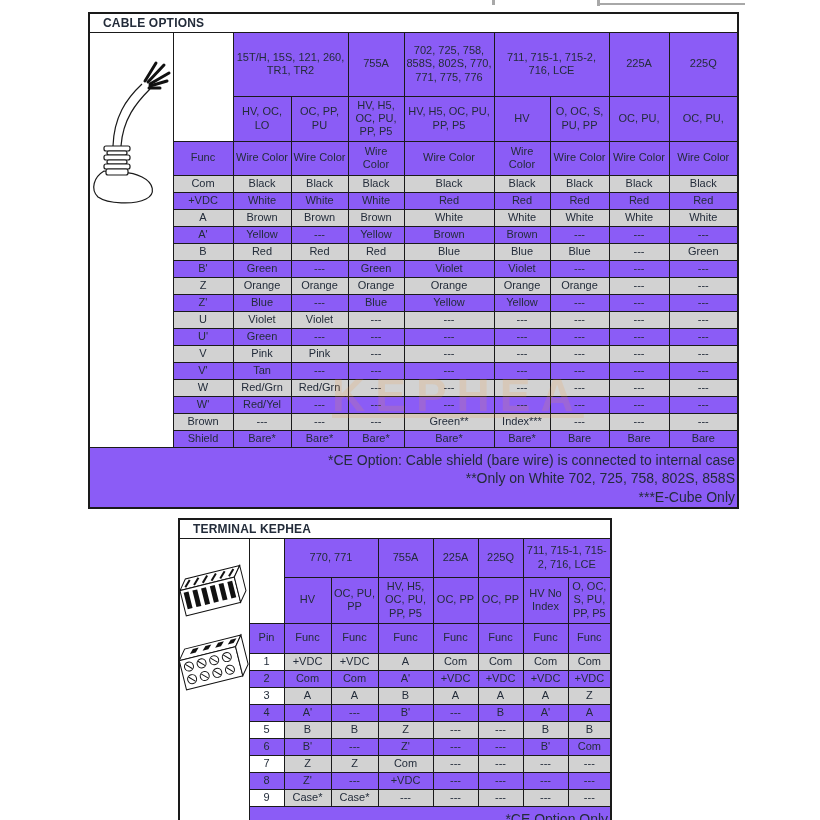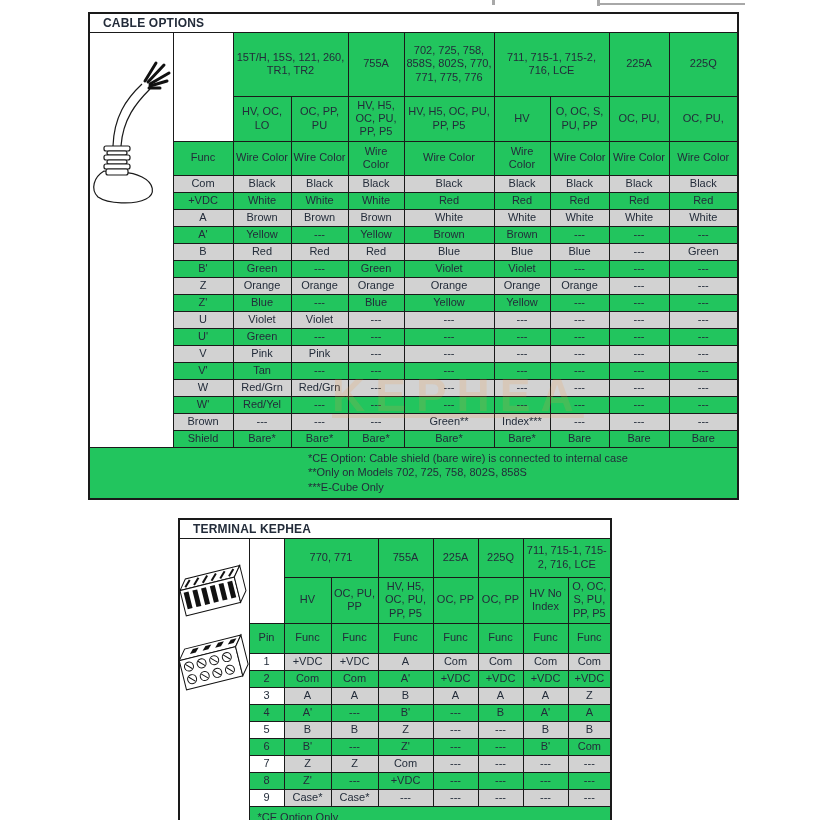--- a/index.html
+++ b/index.html
@@ -1,28 +1,28 @@
 <!DOCTYPE html>
 <html><head>
 <meta charset="utf-8">
 <style>
   html,body{margin:0;padding:0;background:#fff;}
   #page{position:relative;width:820px;height:820px;background:#fff;overflow:hidden;
         font-family:"Liberation Sans","DejaVu Sans",sans-serif;color:#232c3a;}
-  table{border-collapse:collapse;table-layout:fixed;position:absolute;background:#22c55e;
+  table{border-collapse:collapse;table-layout:fixed;position:absolute;background:#8b5cf6;
         border:2px solid #1a1a1a;}
   td{border:1px solid #1a1a1a;font-size:11px;text-align:center;vertical-align:middle;
      padding:0 2px;line-height:1.2;overflow:hidden;color:#232c3a;}
   tr.shade td{background:#d2d2d2;}
   #terminal-table tr.shade td.pin{background:#fff;}
   td.titlecell{text-align:left;padding-left:13px;font-weight:bold;font-size:12px;
      letter-spacing:.2px;background:#fff !important;}
   td.imgcell{vertical-align:top;padding:0;background:#fff !important;}
   td.blankhead{background:#fff;}
-  td.footcell{ text-align:left;vertical-align:top;padding-top:3px;font-size:11px;line-height:1.35;}
+  td.footcell{ text-align:right;vertical-align:top;padding-top:3px;font-size:14px;line-height:1.35;}
   #cable-table td.footcell{padding-left:218px;}
   #terminal-table td.footcell{padding-left:8px;}
   .hdr{font-size:11px;}
   .wm{position:absolute;left:332px;top:368px;font-size:46px;font-weight:bold;
       letter-spacing:10px;color:rgba(242,152,64,0.17);pointer-events:none;z-index:6;
       font-family:"Liberation Sans",sans-serif;text-decoration:underline;}
   .artifact{position:absolute;background:#a8a8a8;pointer-events:none;}
 </style>
 </head>
 <body>
@@ -277,21 +277,21 @@
           <td>Bare*</td>
           <td>Bare</td>
           <td>Bare</td>
           <td>Bare</td>
         </tr>
       </tbody>
     <tbody>
       <tr style="height:52px">
         <td class="footcell" colspan="10">
           <div>*CE Option: Cable shield (bare wire) is connected to internal case</div>
-          <div>**Only on Models 702, 725, 758, 802S, 858S</div>
+          <div>**Only on White 702, 725, 758, 802S, 858S</div>
           <div>***E-Cube Only</div>
         </td>
       </tr>
     </tbody>
   </table>
 
   <table id="terminal-table" style="left:178px;top:518px;width:432px;">
     <colgroup>
       <col style="width:70px">
         <col style="width:35px">

